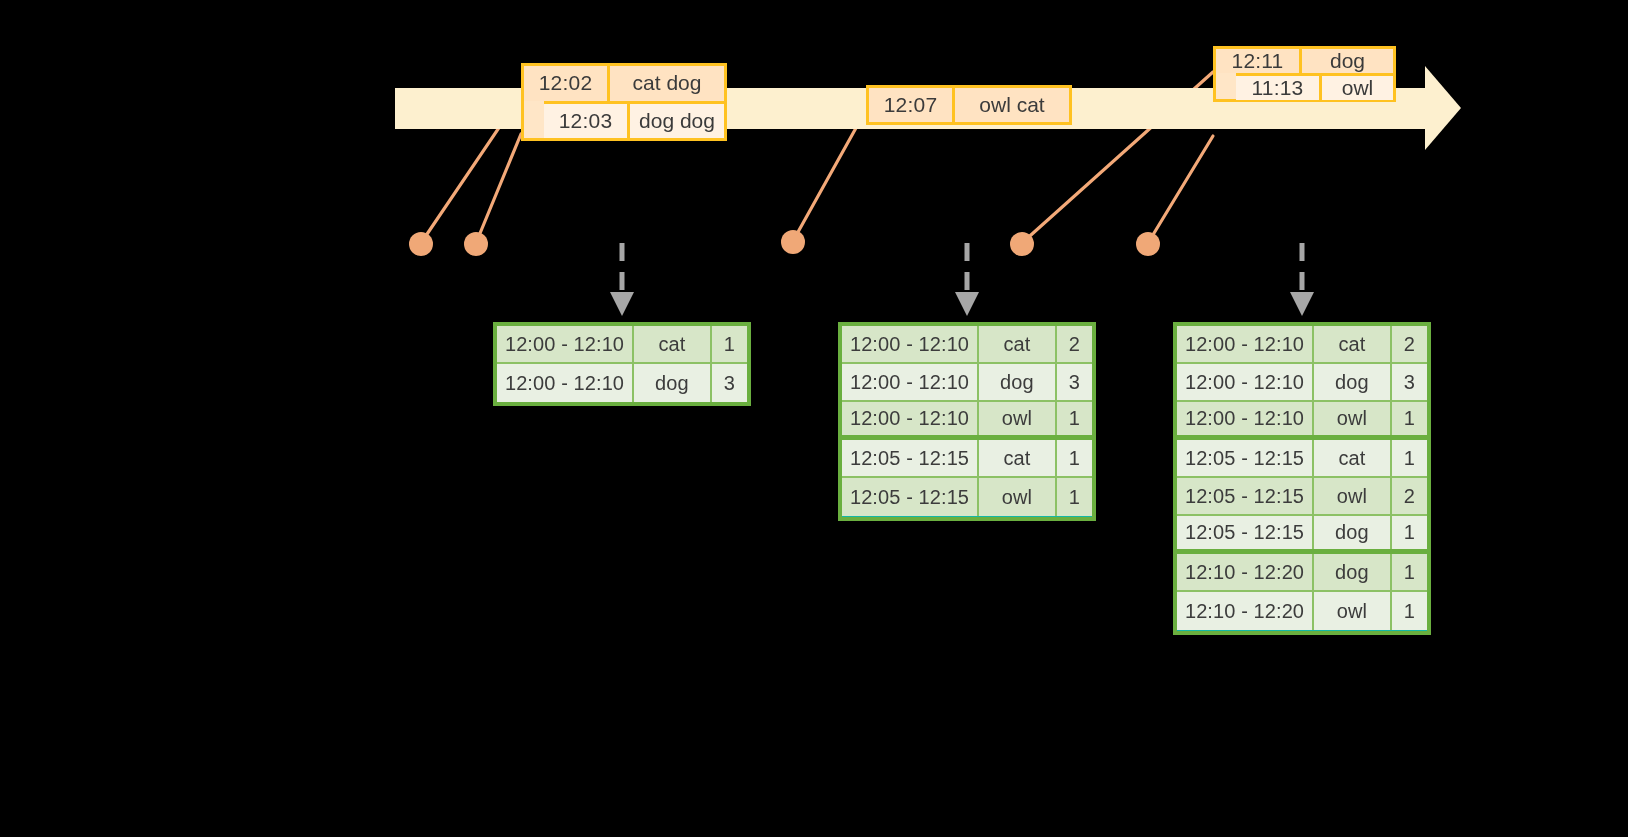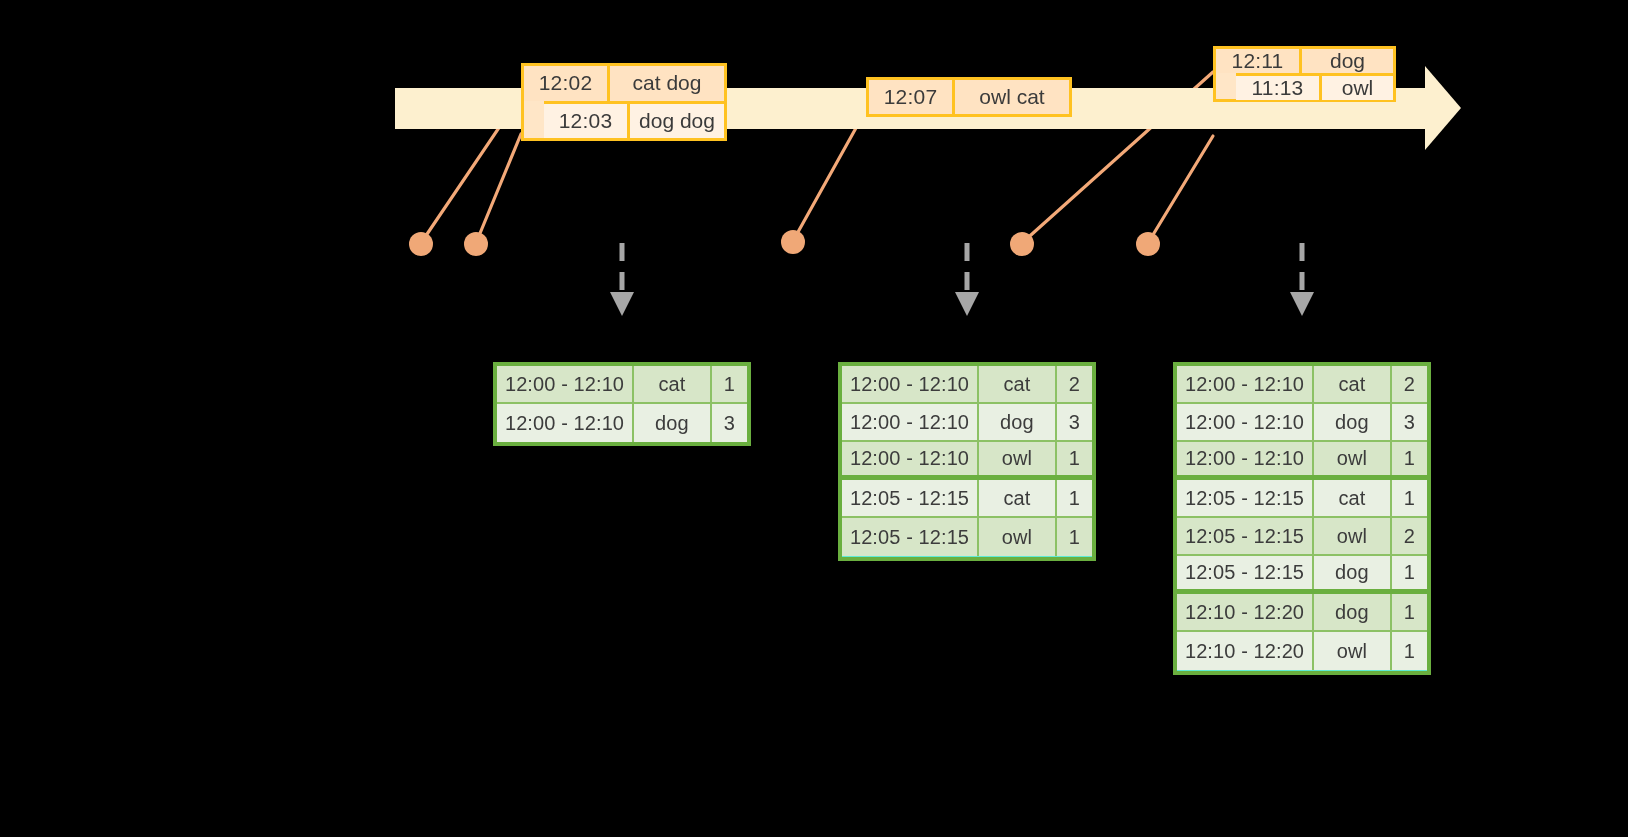--- a/index.html
+++ b/index.html
@@ -68,22 +68,21 @@
     justify-content: center;
     font-size: 21px;
     color: #3b3b3b;
   }
 
   
   .result-table {
     position: absolute;
     border: 4px solid #6aaf3f;
     box-sizing: border-box;
-    background: #5eead4;
-    margin-top: 40px;
+    background: #14b8a6;
   }
   .tr {
     display: flex;
     height: 38px;
     box-sizing: border-box;
     border-bottom: 2px solid #8cc165;
   }
   .tr:last-child { border-bottom: none; }
   .tr.group-end { border-bottom: 5px solid #6aaf3f; }
   .tr.shade-a { background: #d7e6c8; }
@@ -148,21 +147,21 @@
     <div class="event-row shade-a">
       <div class="event-time">12:02</div>
       <div class="event-payload">cat dog</div>
     </div>
     <div class="event-row shade-b">
       <div class="event-time">12:03</div>
       <div class="event-payload">dog dog</div>
     </div>
   </div>
 
-  <div class="event-box" style="left:866px; top:77px; width:206px; height:40px;">
+  <div class="event-box" style="left:866px; top:85px; width:206px; height:40px;">
     <div class="event-row shade-a">
       <div class="event-time">12:07</div>
       <div class="event-payload">owl cat</div>
     </div>
   </div>
 
   <div class="event-box" style="left:1213px; top:46px; width:183px; height:56px;">
     <div class="event-row shade-a">
       <div class="event-time">12:11</div>
       <div class="event-payload">dog</div>

